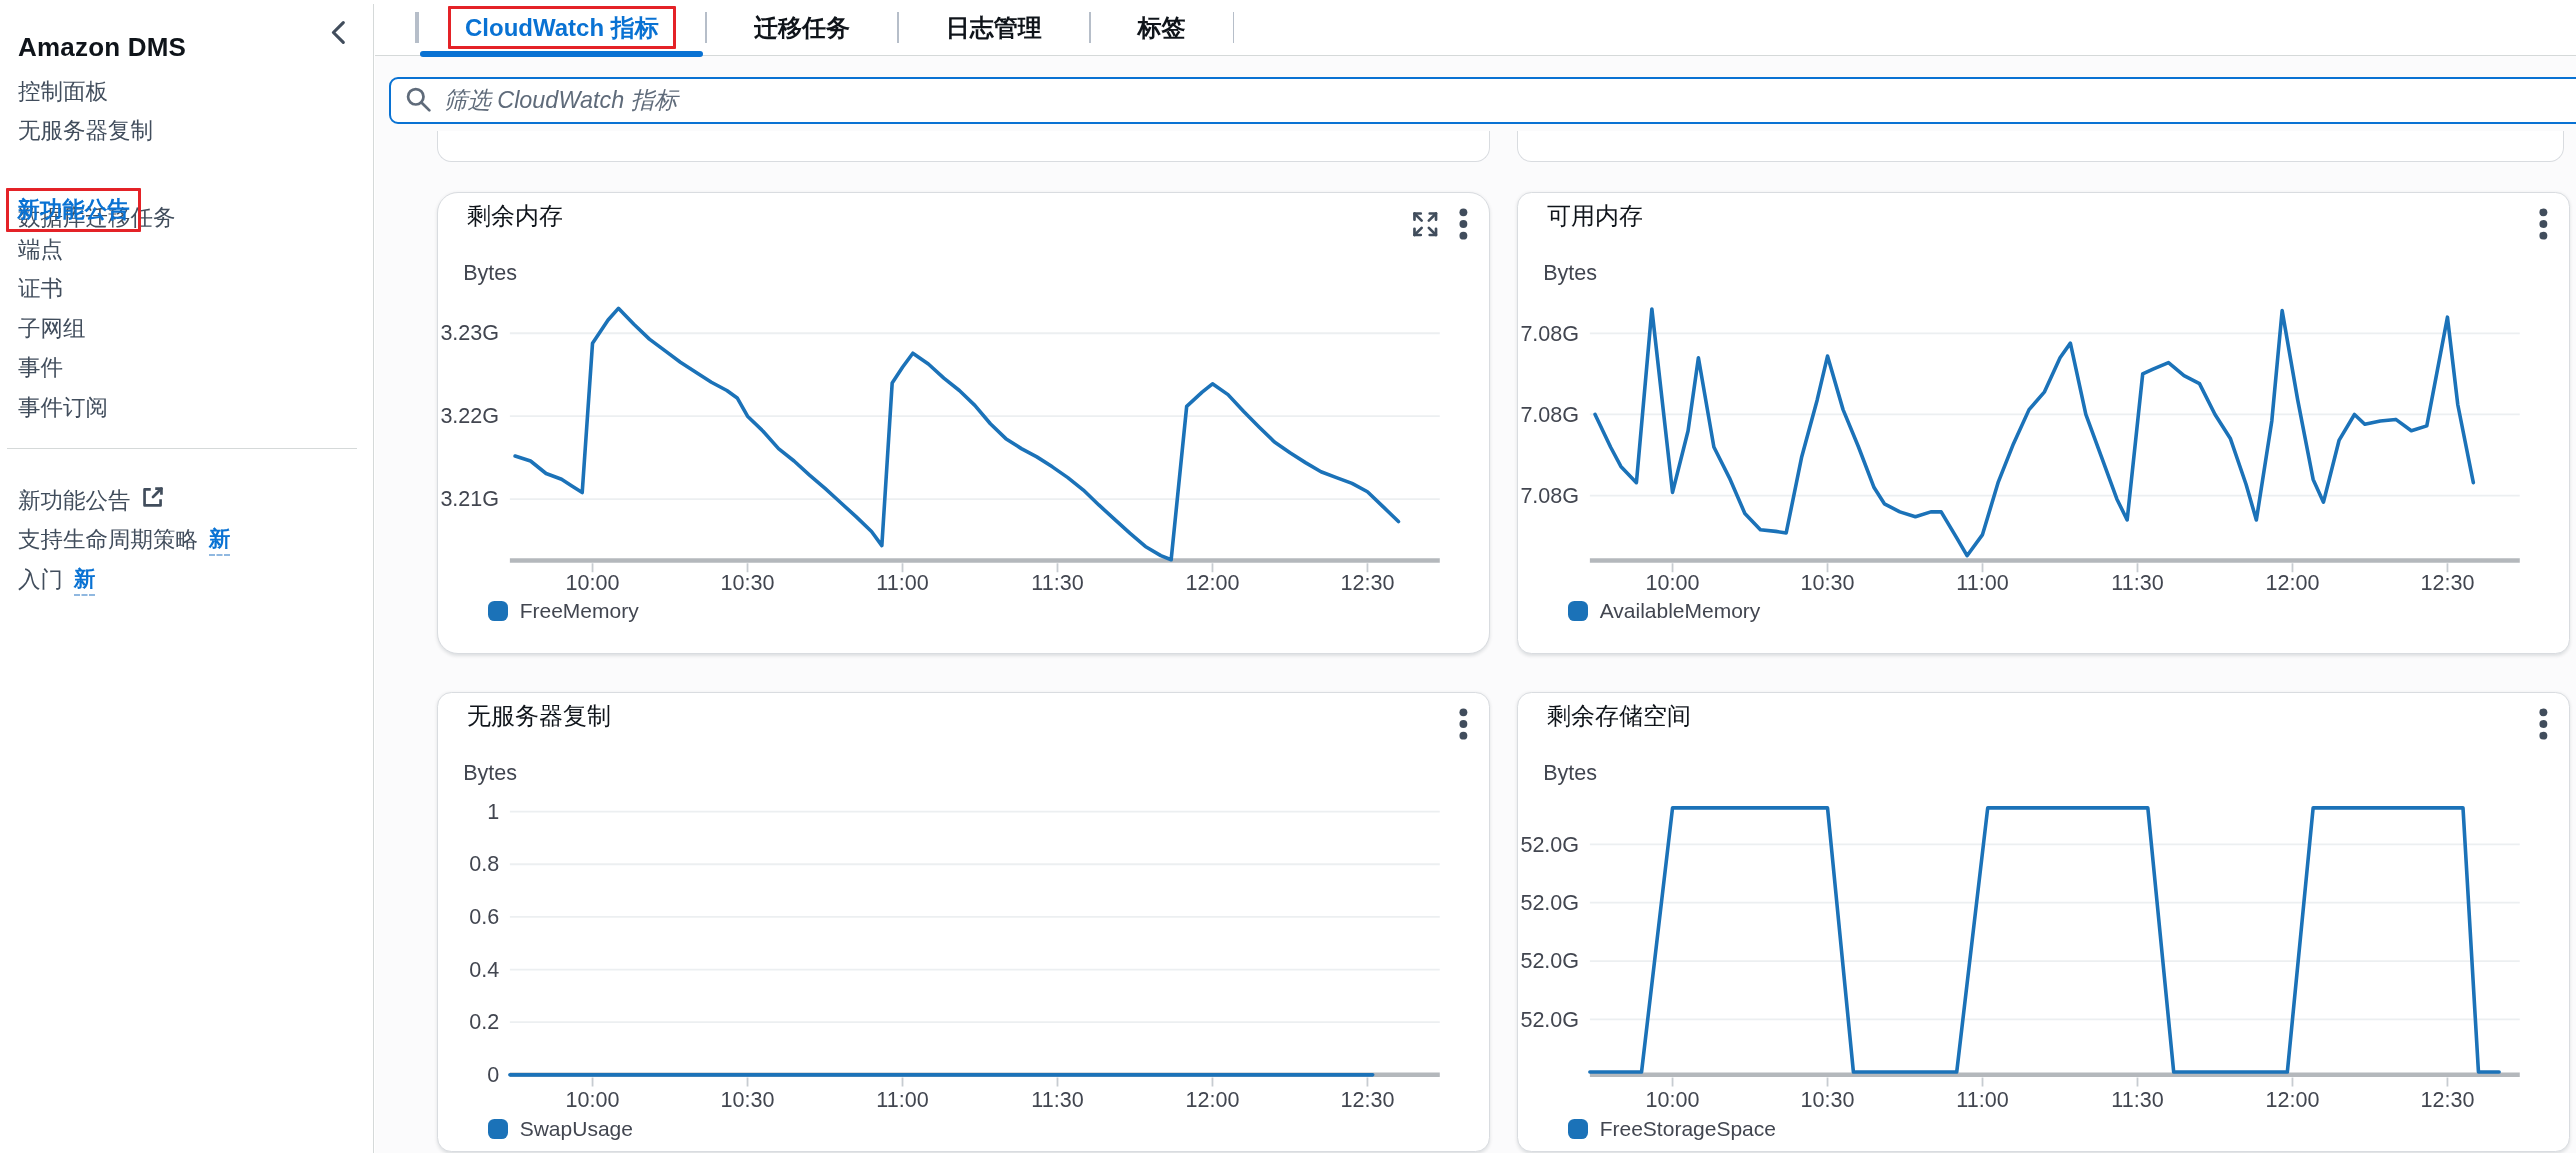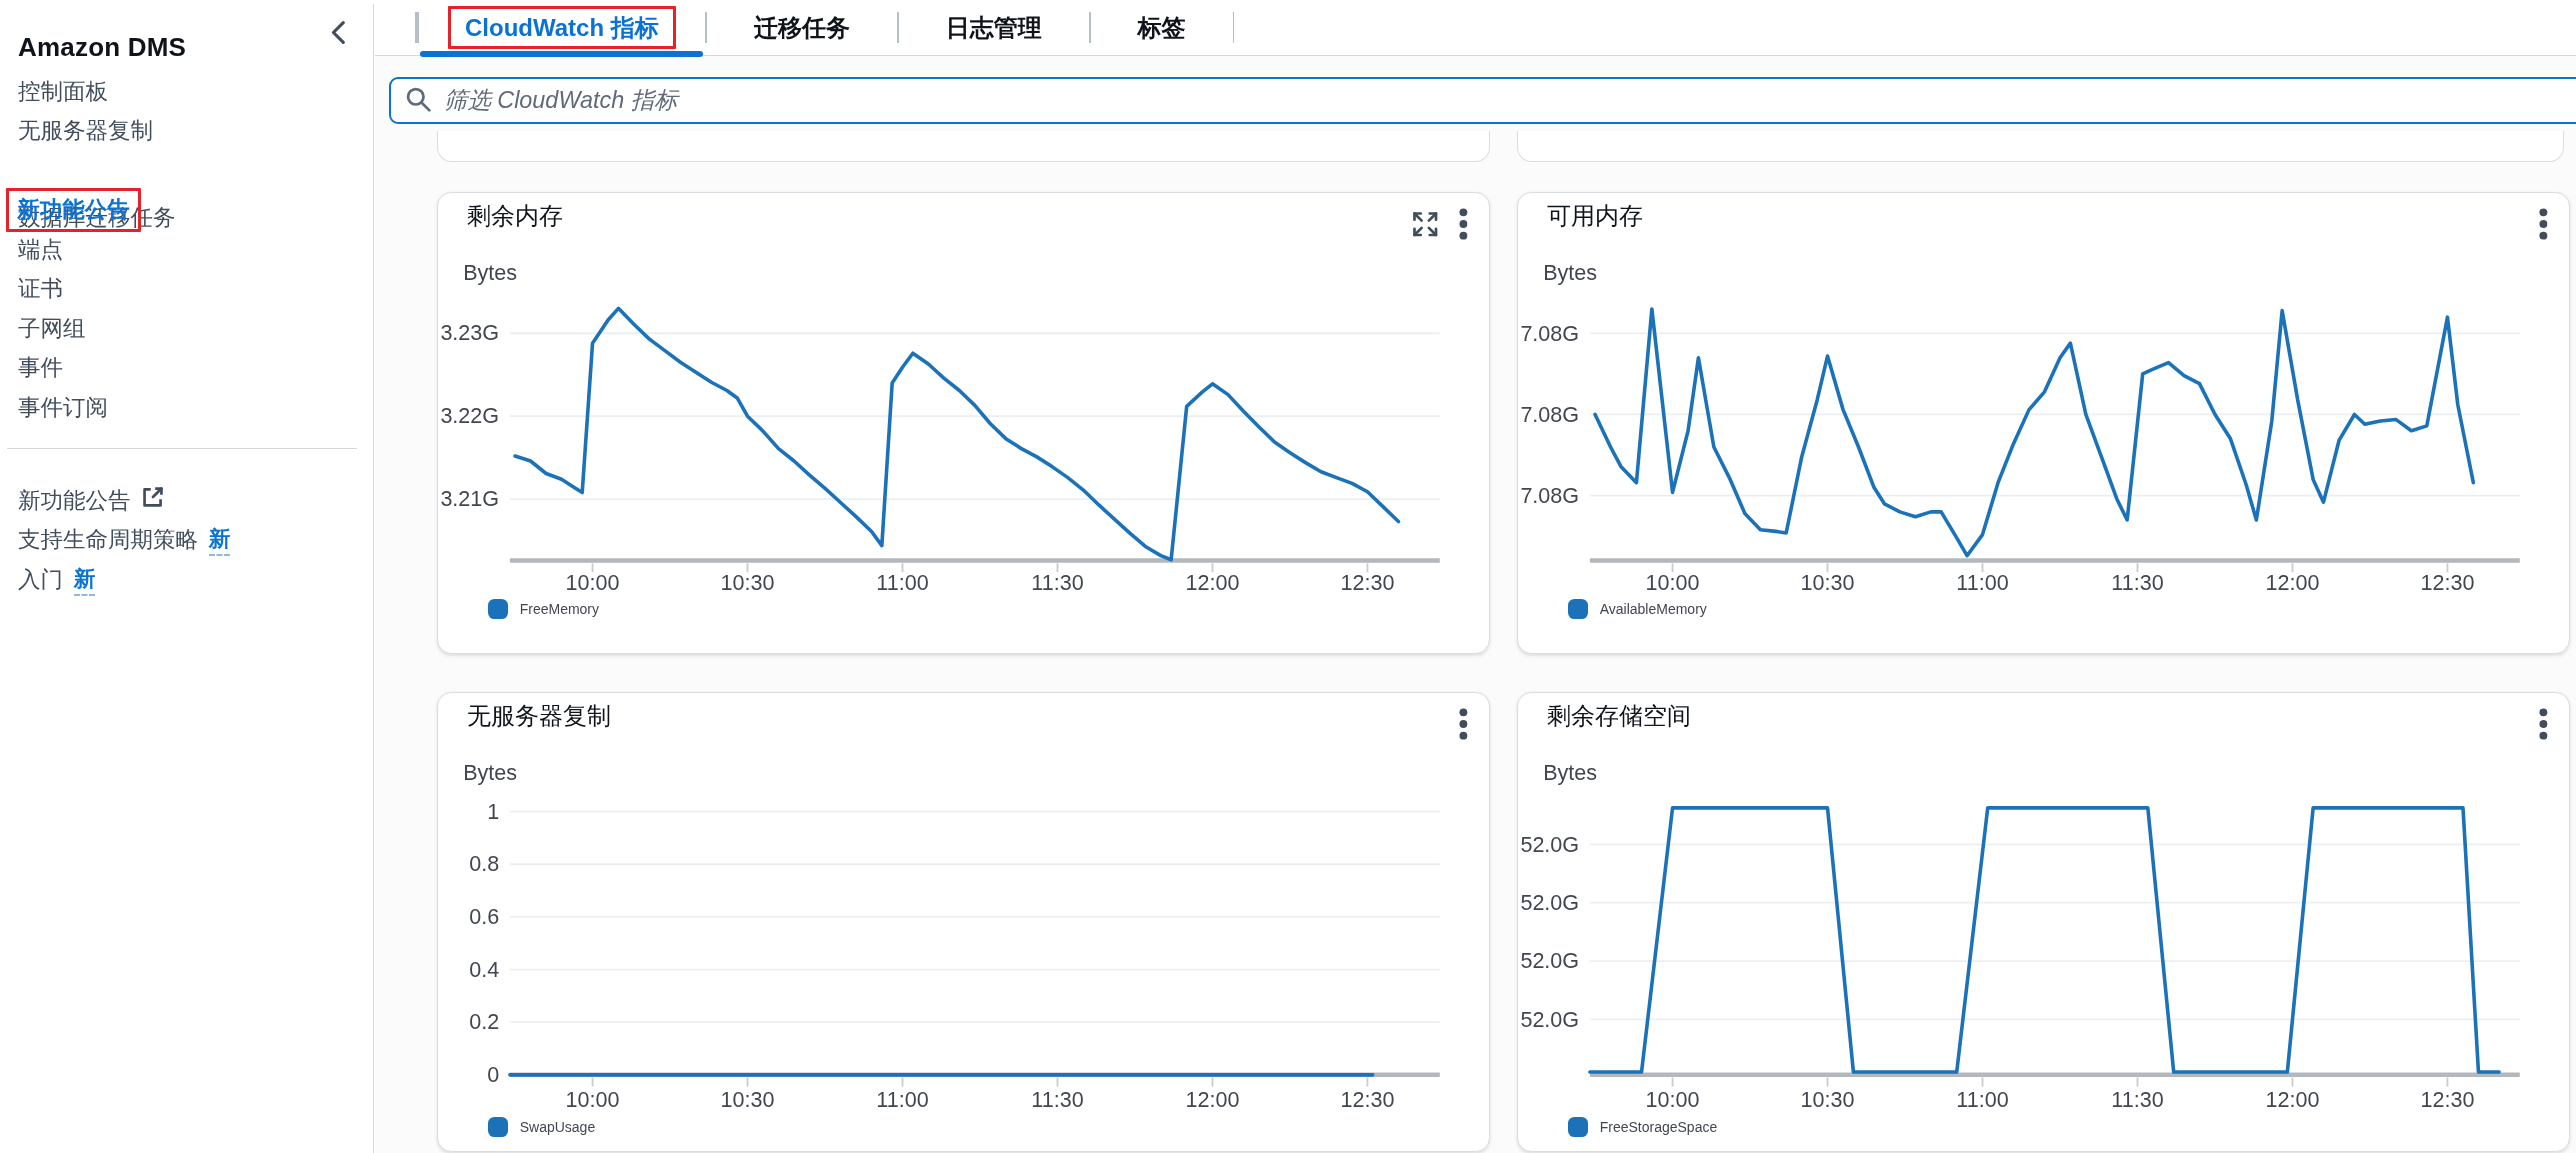--- a/index.html
+++ b/index.html
@@ -31,21 +31,21 @@
   .search-input{flex:1;border:none;outline:none;font-size:23.4px;font-style:italic;color:#0f141a;background:transparent;margin-left:9px;font-family:"Liberation Sans","DejaVu Sans",sans-serif;}
   .search-input::placeholder{color:#5f6b7a;font-style:italic;opacity:1;}
   .stub{position:absolute;top:131px;height:30.5px;background:#fff;border:1.8px solid #d9dce0;border-top:none;border-radius:0 0 14.4px 14.4px;box-sizing:border-box;}
   .card{position:absolute;width:1053px;background:#fff;border:1.8px solid #d9dce0;border-radius:14.4px;box-shadow:0 1.8px 3.6px rgba(0,28,36,.12);box-sizing:border-box;}
   .card-title{position:absolute;left:29px;top:8px;font-size:24px;color:#0f141a;line-height:30.5px;}
   .card-actions{position:absolute;right:20px;top:14.4px;display:flex;align-items:center;gap:18px;}
   .icon-btn{background:none;border:none;padding:0;cursor:pointer;display:flex;align-items:center;}
   .chart-svg{position:absolute;left:0;top:0;pointer-events:none;}
   .legend{position:absolute;left:50px;display:flex;align-items:center;gap:11.7px;cursor:pointer;}
   .legend-dot{width:20px;height:20px;border-radius:6.3px;display:inline-block;}
-  .legend-label{font-size:14px;color:#424650;}
+  .legend-label{font-size:21px;color:#424650;}
 </style>
 </head>
 <body>
 
 <aside class="sidebar">
   <h1 class="sidebar-title">Amazon DMS</h1>
   <button class="collapse-btn" title="">
     <span>
       <svg width="21.6" height="29" viewBox="0 0 24 32">
           <polyline points="17,5 6,16 17,27" fill="none" stroke="#414d5c" stroke-width="3.5" stroke-linecap="round" stroke-linejoin="round"></polyline>
@@ -113,21 +113,21 @@
           <line x1="19.5" y1="19.5" x2="28" y2="28" stroke="#5f6b7a" stroke-width="3" stroke-linecap="round"></line>
         </svg>
     </span>
     <input class="search-input" type="text" value="" placeholder="筛选 CloudWatch 指标" style="">
   </div>
 
   <div class="stub" style="left:62px;width:1053px;"></div>
   <div class="stub" style="left:1142px;width:1047px;"></div>
 
   <div id="cards">
-      <section class="card" style="left: 62px; top: 192px; width: 1053px; height: 462px;">
+      <section class="card" style="left: 62px; top: 192px; width: 1053px; height: 462px; border-radius: 21px;">
         <h2 class="card-title" style="margin: 0px; font-weight: normal;">剩余内存</h2>
         <div class="card-actions">
           <button class="icon-btn">
             <span><svg width="30.5" height="30.5" viewBox="0 0 34 34" fill="none" stroke="#414d5c" stroke-width="3" stroke-linejoin="round" stroke-linecap="round">
                 <polyline points="5,12 5,5 12,5"></polyline>
                 <line x1="5" y1="5" x2="13" y2="13"></line>
                 <polyline points="22,5 29,5 29,12"></polyline>
                 <line x1="29" y1="5" x2="21" y2="13"></line>
                 <polyline points="5,22 5,29 12,29"></polyline>
                 <line x1="5" y1="29" x2="13" y2="21"></line>

